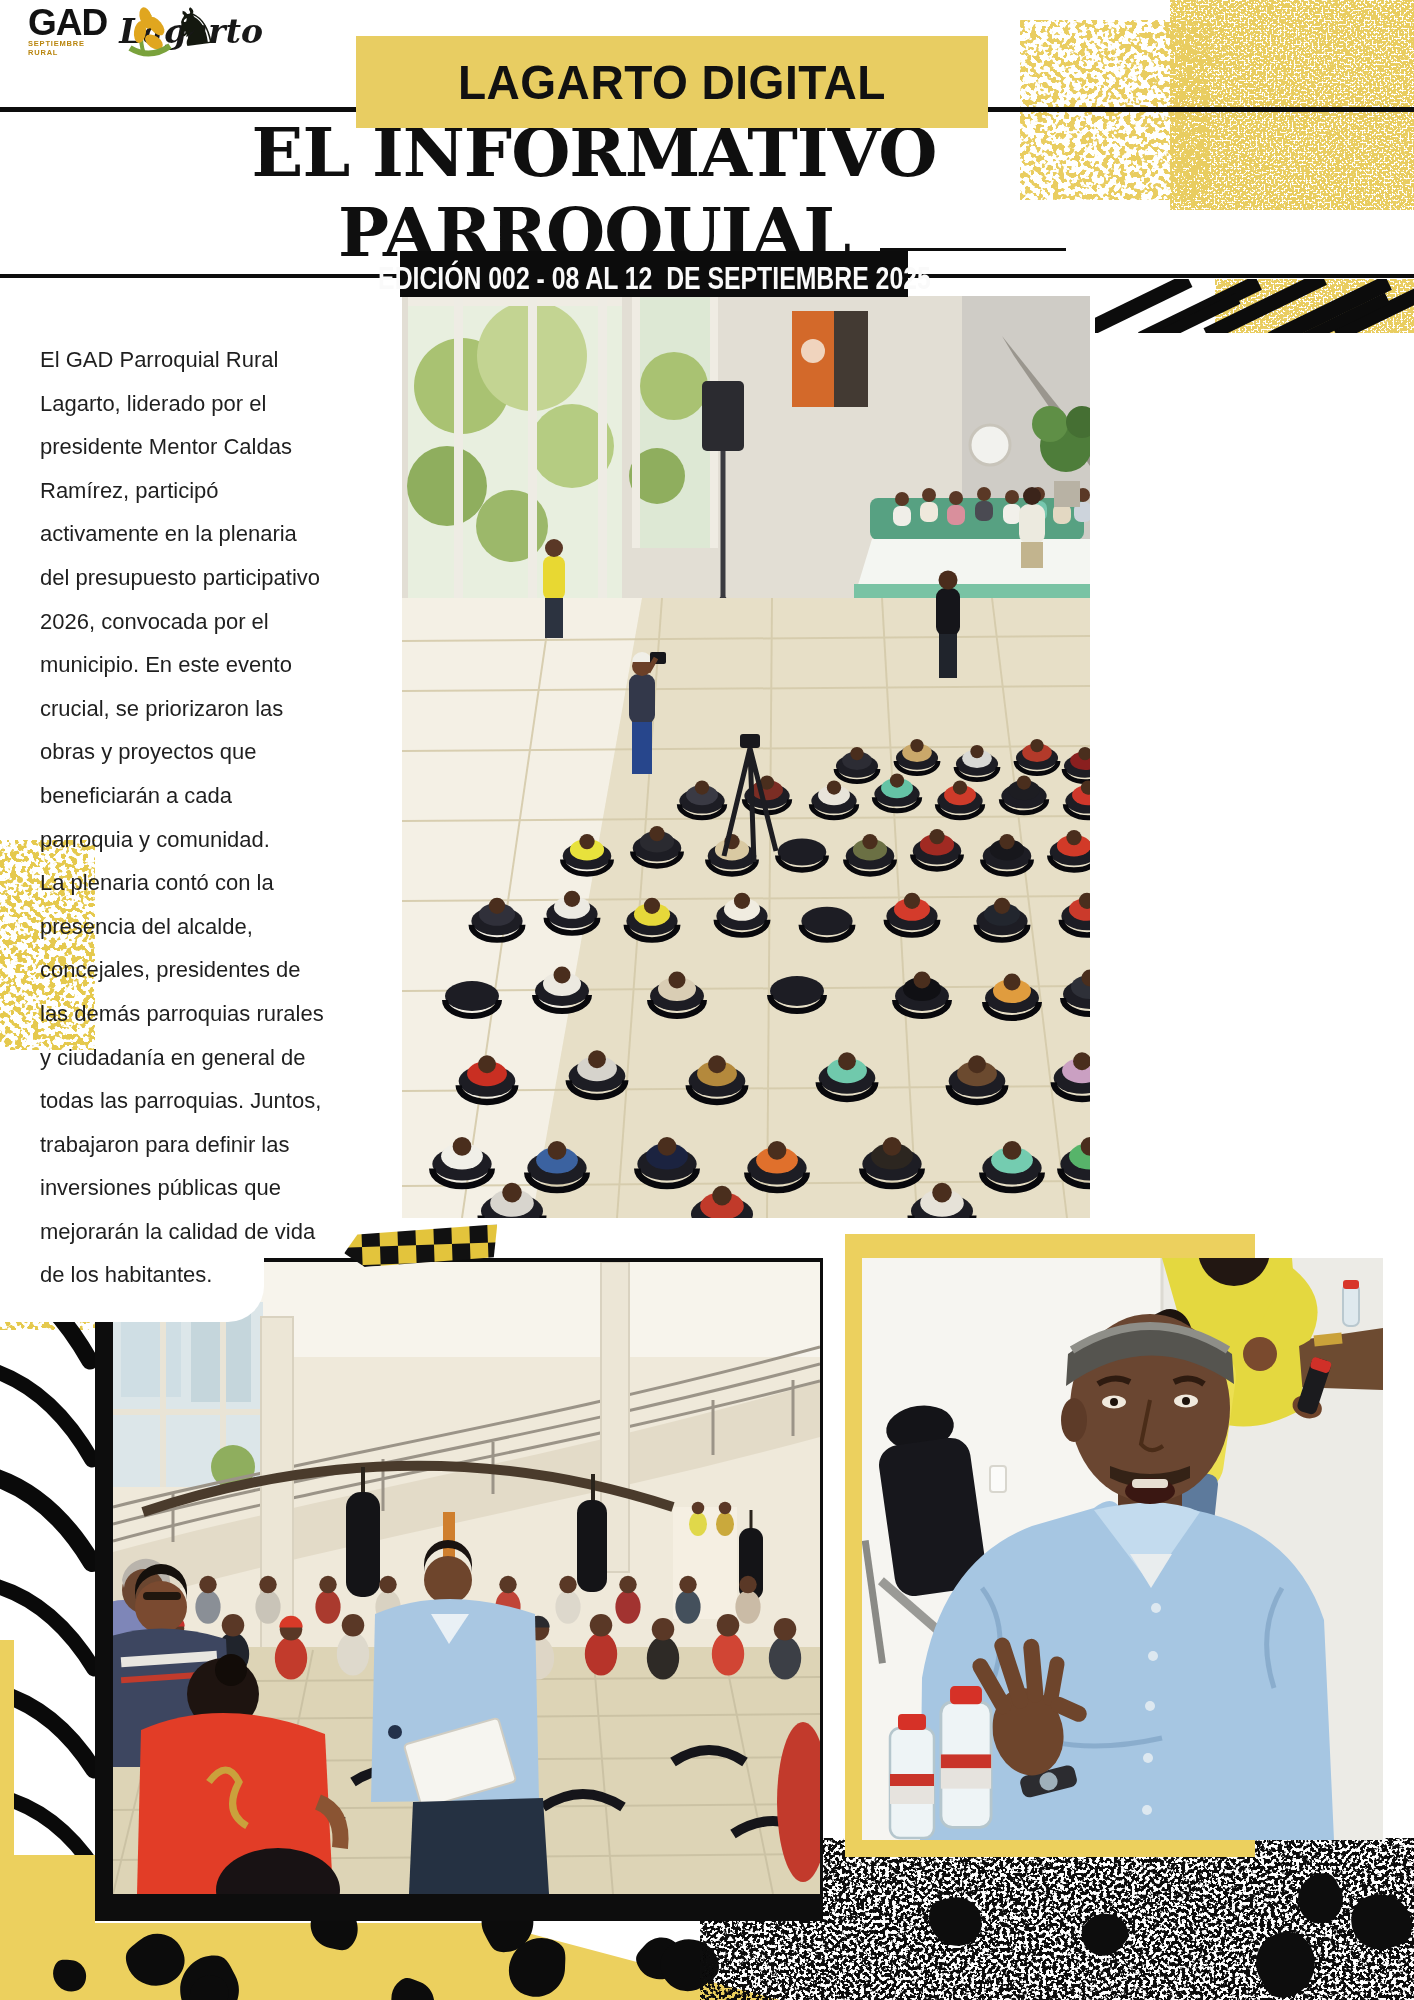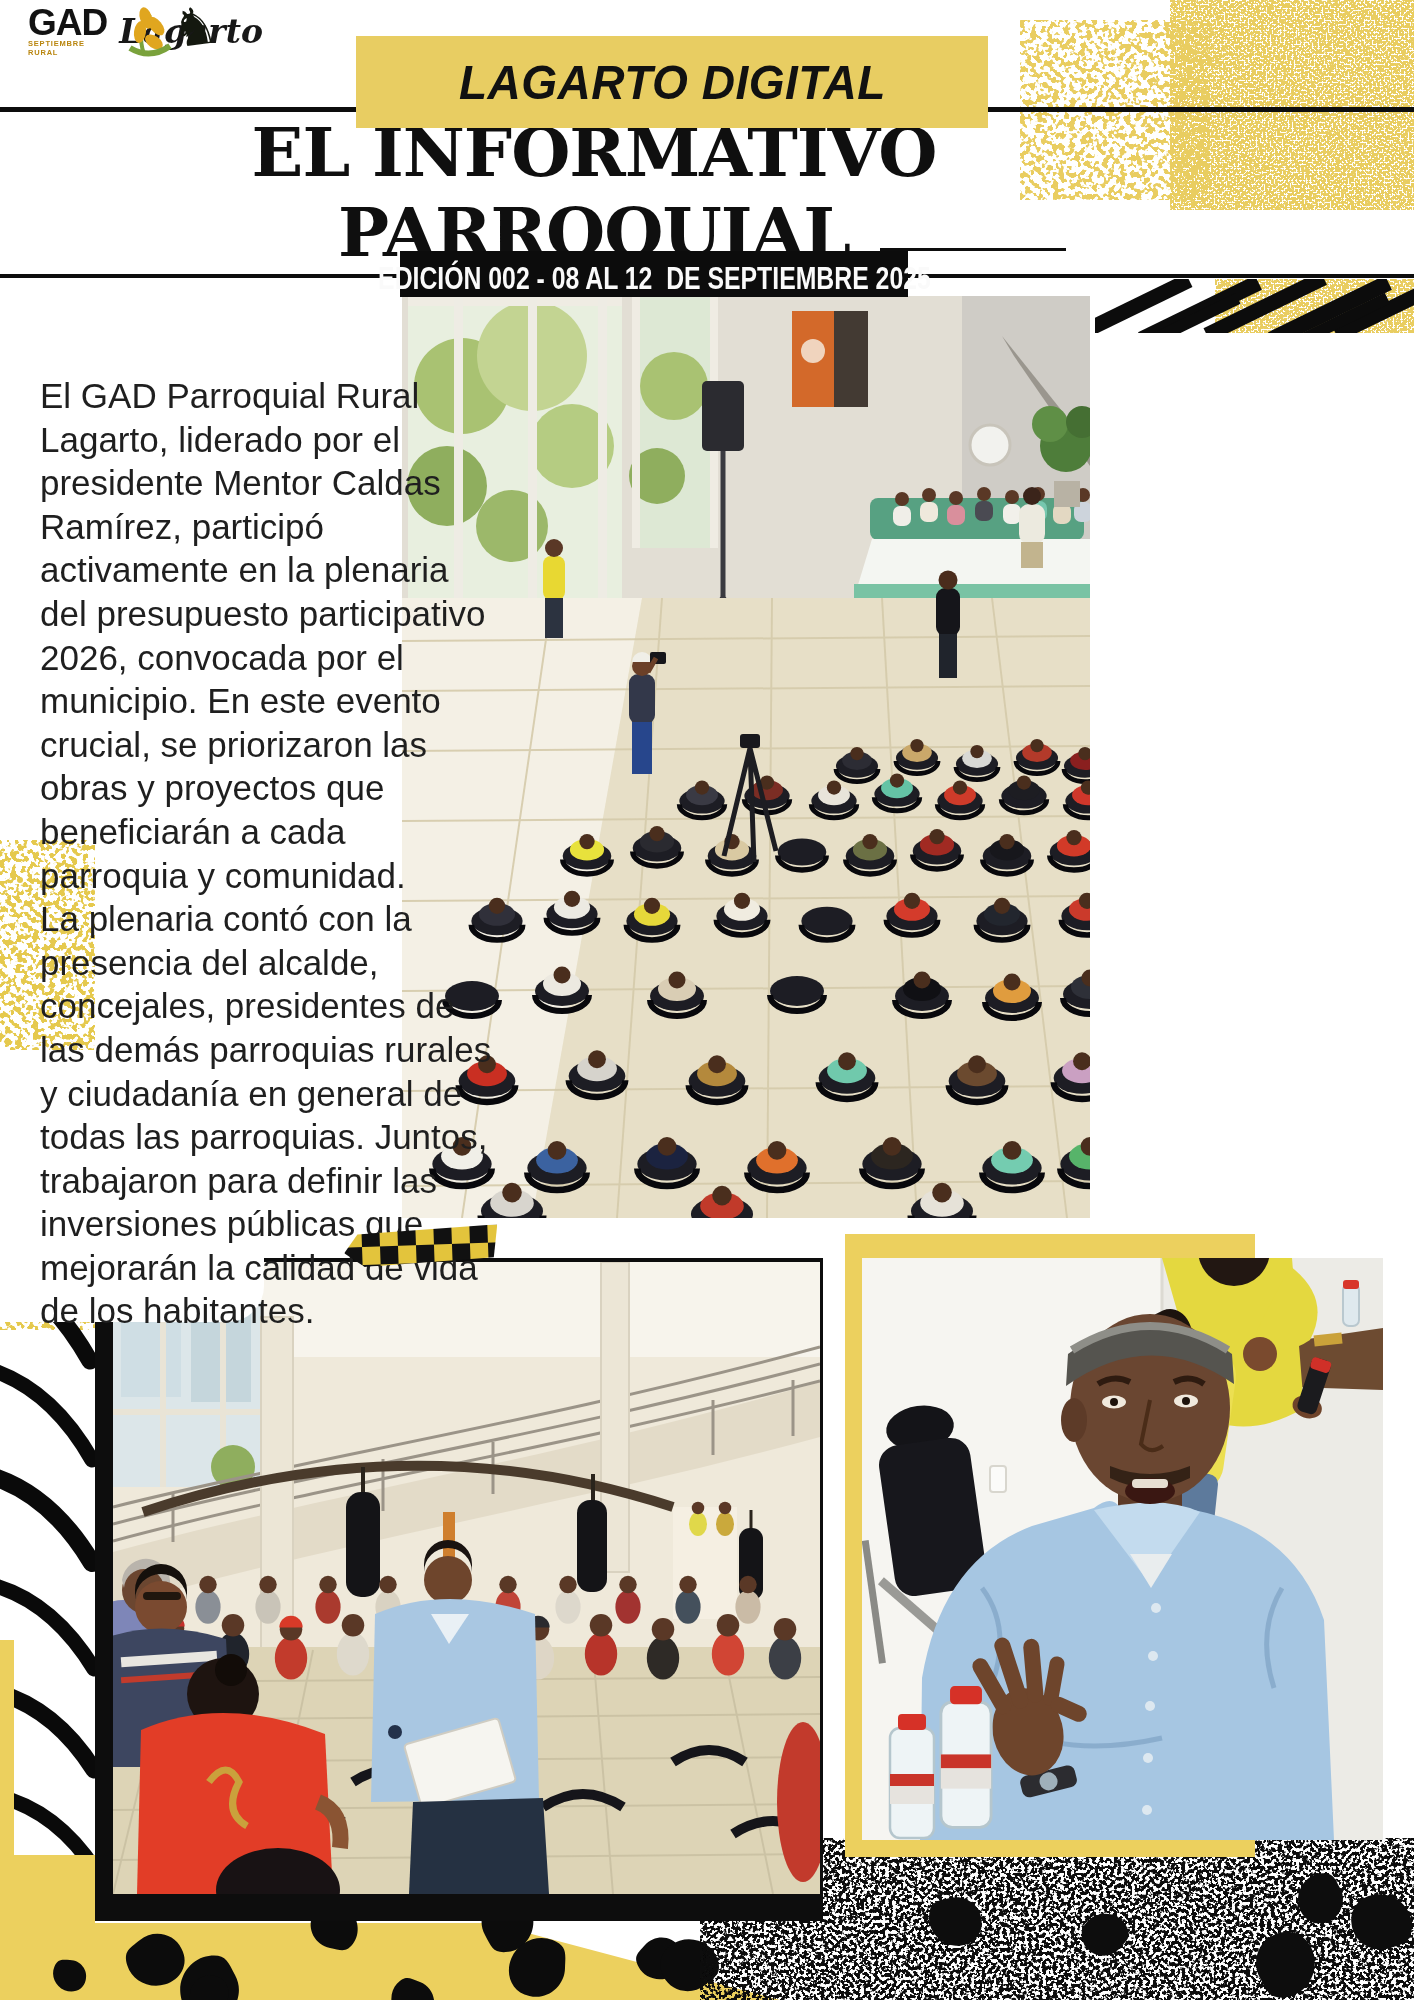--- a/index.html
+++ b/index.html
@@ -7,35 +7,35 @@
         font-family:"Liberation Sans",sans-serif;margin:0 auto;}
   .abs{position:absolute;}
   
   #logo{left:28px;top:6px;width:210px;height:100px;z-index:5;}
   #logo .row{display:flex;align-items:center;}
   #logo-gad{font-weight:bold;font-size:37px;letter-spacing:-1px;color:#121212;line-height:.9;}
   #logo-sub{font-size:7.5px;letter-spacing:.8px;color:#b9860f;font-weight:bold;}
   #logo-bar{width:3px;height:44px;background:#222;margin:0 5px 0 7px;}
   #logo-script{font-family:"DejaVu Serif",serif;font-style:italic;font-weight:bold;font-size:33px;color:#181818;line-height:.9;}
   #banner{left:356px;top:36px;width:632px;height:92px;background:#e8cd62;z-index:4;
-          display:flex;align-items:center;justify-content:center;font-style:italic;}
+          display:flex;align-items:center;justify-content:center;}
   #banner span{font-size:48px;font-weight:bold;color:#111;letter-spacing:.5px;transform:scaleX(.96);}
   .rule{background:#0d0d0d;z-index:2;}
   #title{left:0;top:112px;width:1124px;text-align:center;z-index:3;
          font-family:"DejaVu Serif",serif;font-weight:bold;font-size:68px;letter-spacing:-1px;color:#0f0f0f;margin-left:32px;}
   #edbar{left:400px;top:251px;width:508px;height:46px;background:#0c0c0c;z-index:4;
          display:flex;align-items:flex-end;justify-content:center;}
   #edbar span{color:#fafafa;font-weight:bold;font-size:31px;white-space:pre;transform:scaleX(.8);}
   #edfold{left:872px;top:296px;width:44px;height:22px;background:#0c0c0c;
           clip-path:polygon(0 0,100% 0,100% 100%);z-index:3;}
   
   #headline{left:22px;top:234px;width:430px;z-index:6;font-family:"DejaVu Serif",serif;
             font-weight:bold;font-size:25px;line-height:31px;color:#101010;white-space:pre-line;letter-spacing:-.3px;}
-  #bodytext{left:40px;top:338px;width:430px;z-index:6;font-size:35px;line-height:43.6px;
-            color:#1f1f1f;white-space:pre;margin-top:36px;}
+  #bodytext{left:40px;top:338px;width:430px;z-index:6;font-size:22px;line-height:43.6px;
+            color:#1f1f1f;white-space:pre;}
   #card{left:-36px;top:1050px;width:300px;height:272px;background:#fff;border-radius:0 0 36px 0;z-index:5;}
   
   .photo{z-index:3;}
   #photo1{left:402px;top:296px;width:688px;height:922px;}
   #p2frame{left:95px;top:1258px;width:728px;height:663px;background:#0d0d0d;z-index:3;}
   #photo2{left:113px;top:1262px;width:707px;height:632px;z-index:3;}
   #p3yellow{left:845px;top:1234px;width:410px;height:623px;background:#ecd05e;z-index:3;}
   #photo3{left:862px;top:1258px;width:521px;height:582px;z-index:3;}
   
   #ribbon{left:344px;top:1227px;width:154px;height:38px;z-index:7;transform:rotate(-2deg);

